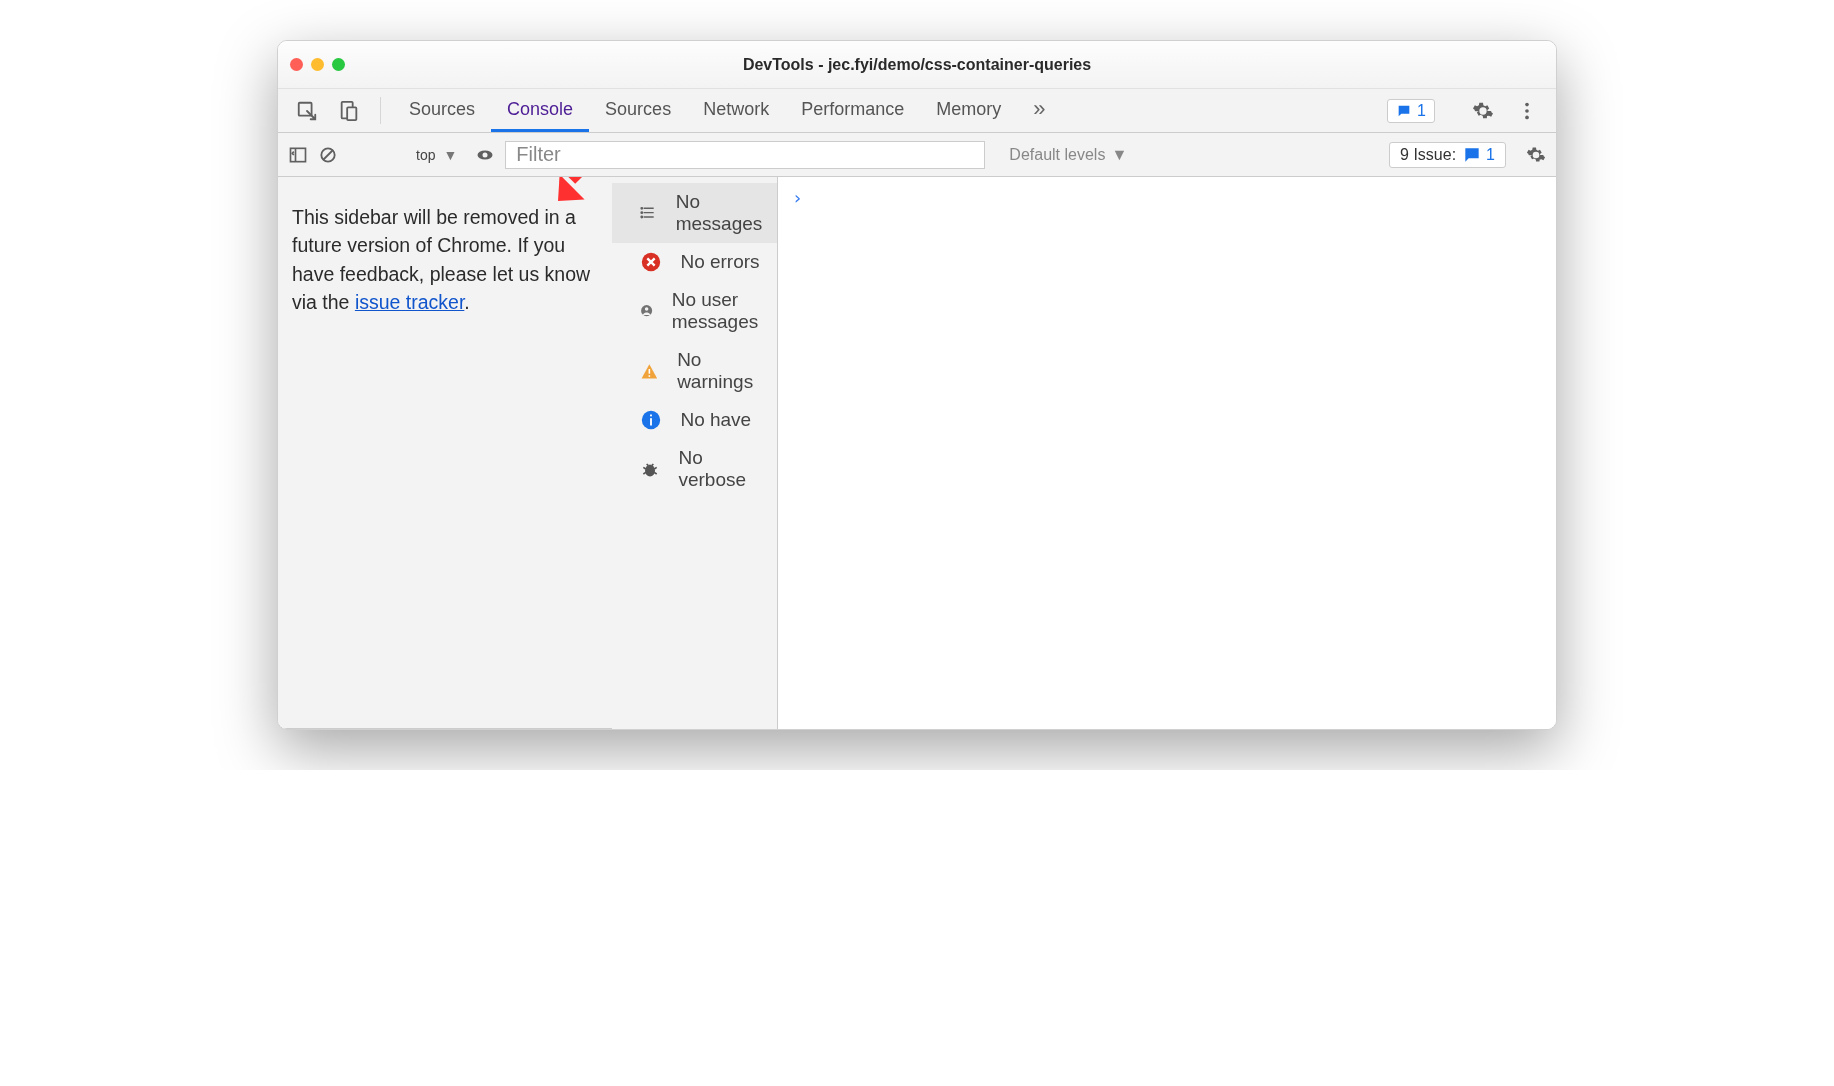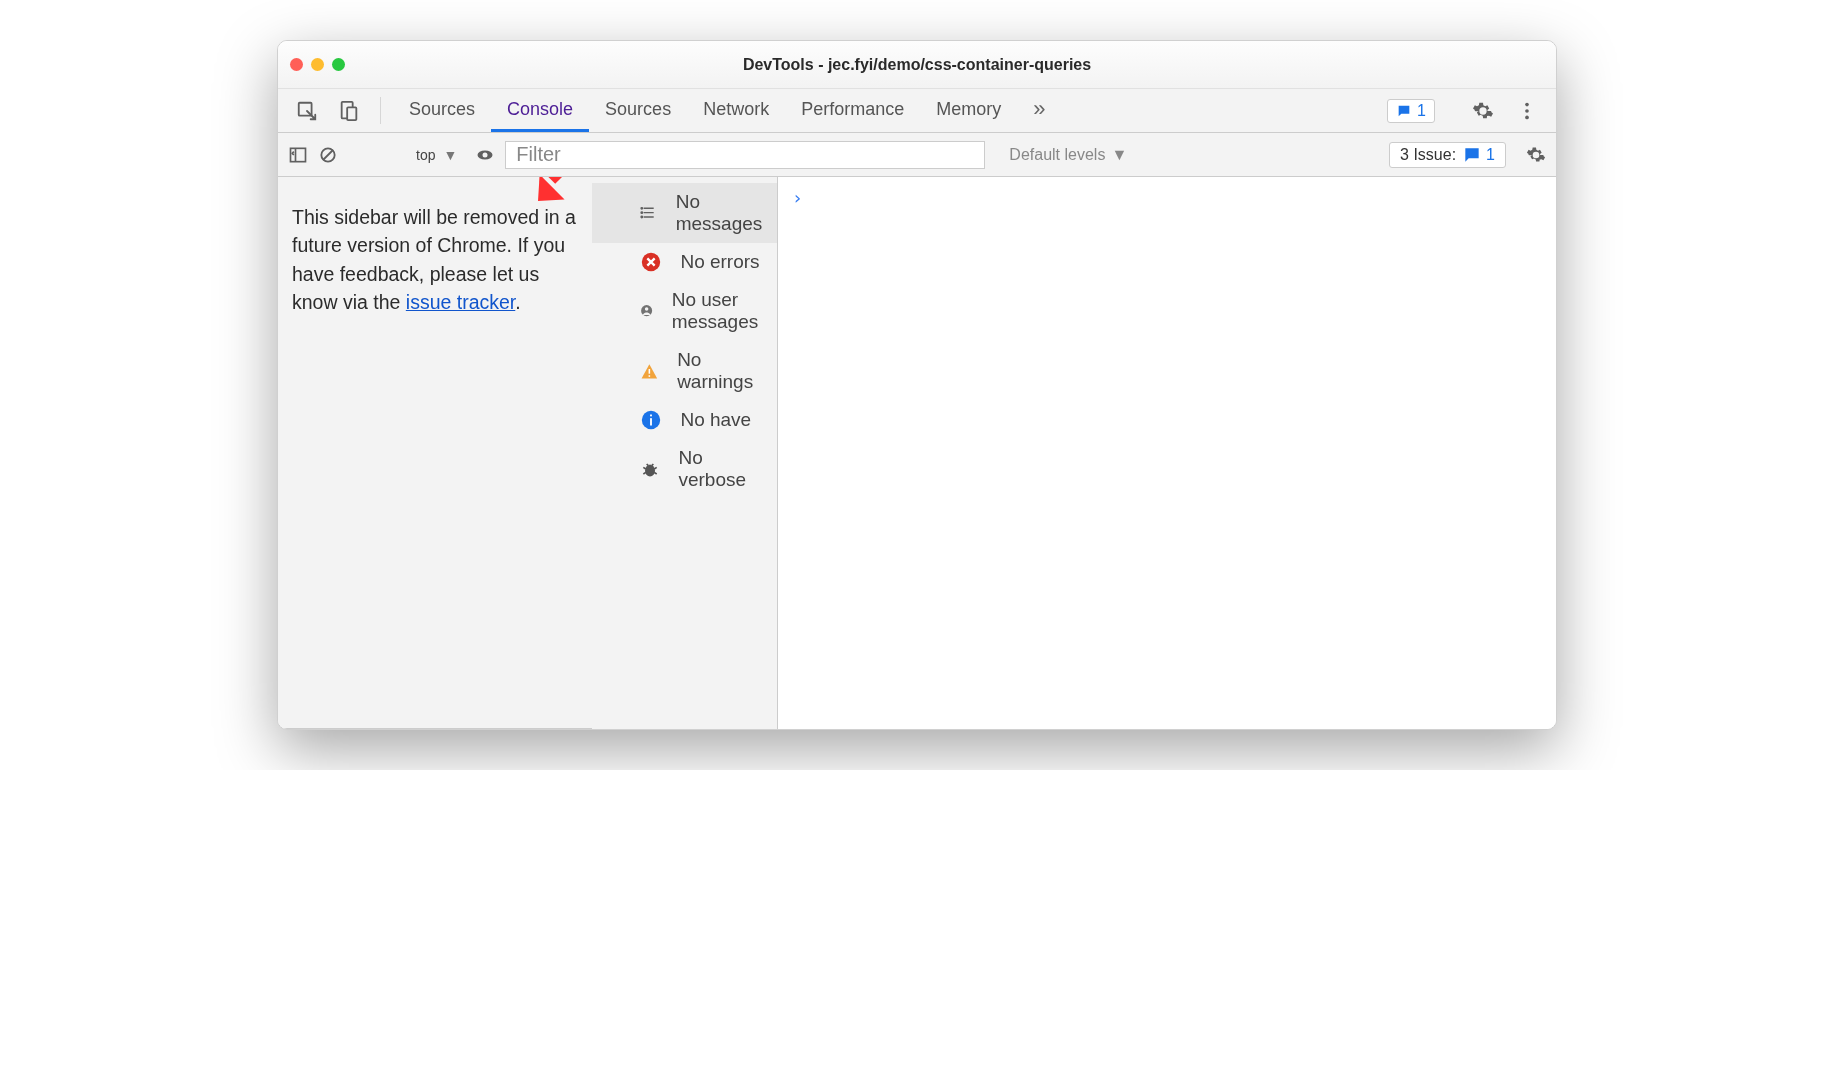--- a/index.html
+++ b/index.html
@@ -30,21 +30,21 @@
 .filter::placeholder { color: #888; }
 .levels { color: #888; font-size: 16px; display: flex; align-items: center; gap: 6px; margin-left: 14px; }
 .issuebox { border: 1px solid #ccc; border-radius: 3px; padding: 2px 10px; display: flex; align-items: center; gap: 6px; font-size: 16px; color: #333; background: #fff; }
 .issuebox .iconchip { color: #1a73e8; display: flex; align-items: center; gap: 4px; }
 .spacer { flex: 1; }
 .content { flex: 1; display: flex; overflow: hidden; }
 .sidebar { width: 500px; background: #f3f3f3; border-right: 1px solid #ccc; display: flex; }
 .notice { padding: 26px 14px 20px 14px; font-size: 19.5px; color: #2b2b2b; line-height: 1.45; border-bottom: 1px solid #ccc; position: relative; }
 .notice a { color: #1155cc; text-decoration: underline; }
 .filters { display: flex; flex-direction: column; padding-top: 6px; }
-.frow { display: flex; align-items: center; gap: 18px; padding: 8px 10px 8px 48px; font-size: 19px; color: #444; }
+.frow { display: flex; align-items: center; gap: 18px; padding: 8px 10px 8px 28px; font-size: 19px; color: #444; }
 .frow.sel { background: #e5e5e5; }
 .frow .ic { width: 22px; height: 22px; display: flex; align-items: center; justify-content: center; }
 .main { flex: 1; background: #fff; padding: 10px 14px; }
 .prompt { font-size: 18px; color: #367cf1; font-family: Menlo, monospace; }
 .arrow { position: absolute; top: -40px; right: -10px; }
 .arrow svg { width: 78px; height: 78px; }
 </style>
 </head>
 <body>
 
@@ -130,21 +130,21 @@
           <circle cx="12" cy="12" r="3" fill="#f3f3f3"></circle>
         </svg>
     </div>
     <input class="filter" placeholder="Filter" style="">
     <div class="levels">
       <span>Default levels</span>
       <span>▼</span>
     </div>
     <div class="spacer"></div>
     <div class="issuebox">
-      <span>3 Issue:</span>
+      <span>9 Issue:</span>
       <span class="iconchip">
         <svg width="16" height="16" viewBox="0 0 24 24" fill="#1a73e8">
             <path d="M4 4h16v12H8l-4 4z"></path>
           </svg>
         <span>1</span>
       </span>
     </div>
     <div class="box" style="margin-left:10px;">
       <svg viewBox="0 0 24 24" fill="#606060">
           <path d="M12 8a4 4 0 100 8 4 4 0 000-8zm9 4a7 7 0 01-.1 1.2l2 1.6-2 3.4-2.4-1a7 7 0 01-2 .1l-.4 2.6h-4l-.4-2.6a7 7 0 01-2-1.2l-2.4 1-2-3.4 2-1.6A7 7 0 013 12a7 7 0 01.1-1.2l-2-1.6 2-3.4 2.4 1a7 7 0 012-1.2L8 3h4l.4 2.6a7 7 0 012 1.2l2.4-1 2 3.4-2 1.6c.1.4.2.8.2 1.2z"></path>

